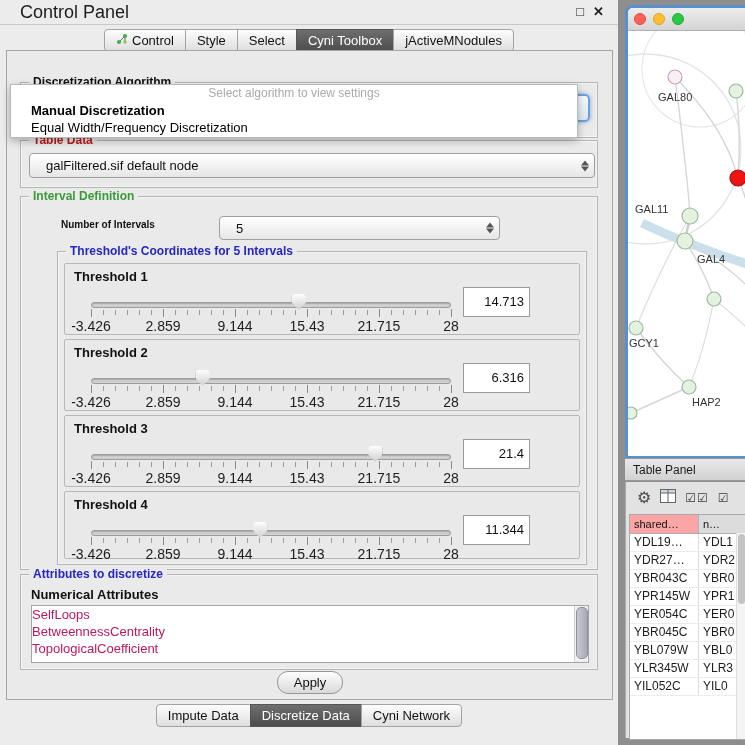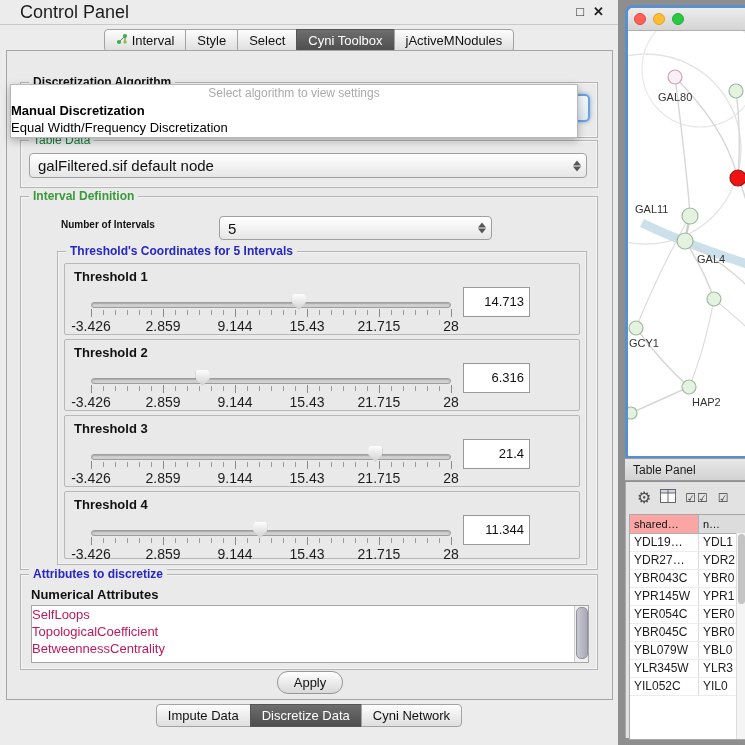--- a/index.html
+++ b/index.html
@@ -24,41 +24,41 @@
   .tab.selected{background:linear-gradient(#6e6e6e,#4d4d4d);color:#fff;border-color:#555;}
 
   #cp-body{left:6px;top:50px;width:605px;height:648px;border:1px solid #a6a6a6;background:#eaeaea;}
 
   
   .group{border:1px solid #b5b5b5;box-shadow:inset 0 0 0 1px #f4f4f4;background:#eaeaea;}
   .group-label{position:absolute;top:-8px;left:8px;background:#eaeaea;padding:0 4px;font-size:12px;white-space:nowrap;font-weight:bold;}
 
   
   .combo{background:linear-gradient(#ffffff,#e6e6e6);border:1px solid #a0a0a0;border-radius:4px;
-         font-size:15px;color:#111;display:flex;align-items:center;padding-left:8px;}
+         font-size:13px;color:#111;display:flex;align-items:center;padding-left:16px;}
   .combo-arrows{position:absolute;right:5px;top:50%;transform:translateY(-50%);display:flex;flex-direction:column;gap:1px;align-items:center;}
   .arr-up{width:0;height:0;border-left:4px solid transparent;border-right:4px solid transparent;border-bottom:5px solid #555;}
   .arr-dn{width:0;height:0;border-left:4px solid transparent;border-right:4px solid transparent;border-top:5px solid #555;}
 
   
   #algo-fragment{left:552px;top:94px;width:34px;height:24px;border:2px solid #6fa0d8;border-radius:5px;
                  background:linear-gradient(#f4f8fc,#dde8f4);box-shadow:0 0 4px #77a8dc;z-index:5;}
   #dropdown-overlay{left:10px;top:84px;width:566px;height:52px;background:#fff;border:1px solid #b8b8b8;
                     box-shadow:0 3px 8px rgba(0,0,0,.28);z-index:20;}
   #dd-hint{height:17px;line-height:17px;text-align:center;color:#aaaaaa;font-size:12px;}
-  .dd-option{height:17px;line-height:17px;padding-left:0;font-size:13px;color:#000;}
+  .dd-option{height:17px;line-height:17px;padding-left:20px;font-size:13px;color:#000;}
   .dd-option.bold{font-weight:bold;}
 
   
   #algo-group{left:20px;top:82px;width:576px;height:54px;}
   #algo-group .group-label{font-weight:bold;color:#111;}
 
   
   #tabledata-group{left:20px;top:140px;width:576px;height:46px;}
-  #tabledata-group .group-label{color:#15803d;font-weight:normal;}
+  #tabledata-group .group-label{color:#b91c1c;font-weight:bold;}
   #tabledata-combo{left:8px;top:12px;width:548px;height:23px;}
 
   
   #interval-group{left:20px;top:196px;width:576px;height:372px;}
   #interval-group > .group-label{color:#3a9a3a;}
   #num-int-label{left:40px;top:22px;font-size:10px;font-weight:bold;color:#111;}
   #num-int-combo{left:198px;top:19px;width:263px;height:22px;}
   #thresholds-group{left:36px;top:54px;width:528px;height:312px;}
   #thresholds-group > .group-label{color:#2626c4;}
 
@@ -131,21 +131,21 @@
   <div id="top-tabs" class="abs tabrow">
     <div class="tab">
       <span>
         <svg width="12" height="12" viewBox="0 0 12 12">
             <path d="M3 9 L9 3 M9 9 L9 4" stroke="#6a6a6a" stroke-width="1" fill="none"></path>
             <circle cx="3" cy="9" r="2.1" fill="#3fae49"></circle>
             <circle cx="9" cy="3" r="2.1" fill="#3fae49"></circle>
             <circle cx="9" cy="9" r="1.7" fill="#8bc63f"></circle>
           </svg>
       </span>
-      <span>Interval</span>
+      <span>Control</span>
     </div>
     <div class="tab">
         <span>Style</span>
       </div>
     <div class="tab">
         <span>Select</span>
       </div>
     <div class="tab selected">
         <span>Cyni Toolbox</span>
       </div>
@@ -329,22 +329,22 @@
         <div class="value-box">11.344</div>
       </div>
     </div>
   </div>
 
   <div id="attr-group" class="abs group">
     <span class="group-label">Attributes to discretize</span>
     <div id="attr-title" class="abs">Numerical Attributes</div>
     <div id="attr-list" class="abs">
       <div class="list-item">SelfLoops</div>
+      <div class="list-item">BetweennessCentrality</div>
       <div class="list-item">TopologicalCoefficient</div>
-      <div class="list-item">BetweennessCentrality</div>
       <div id="attr-scrollbar">
         <div id="attr-scroll-thumb"></div>
       </div>
     </div>
   </div>
 
   <div id="apply-button" class="abs">Apply</div>
 
   <div id="bottom-tabs" class="abs tabrow">
     <div class="tab">

